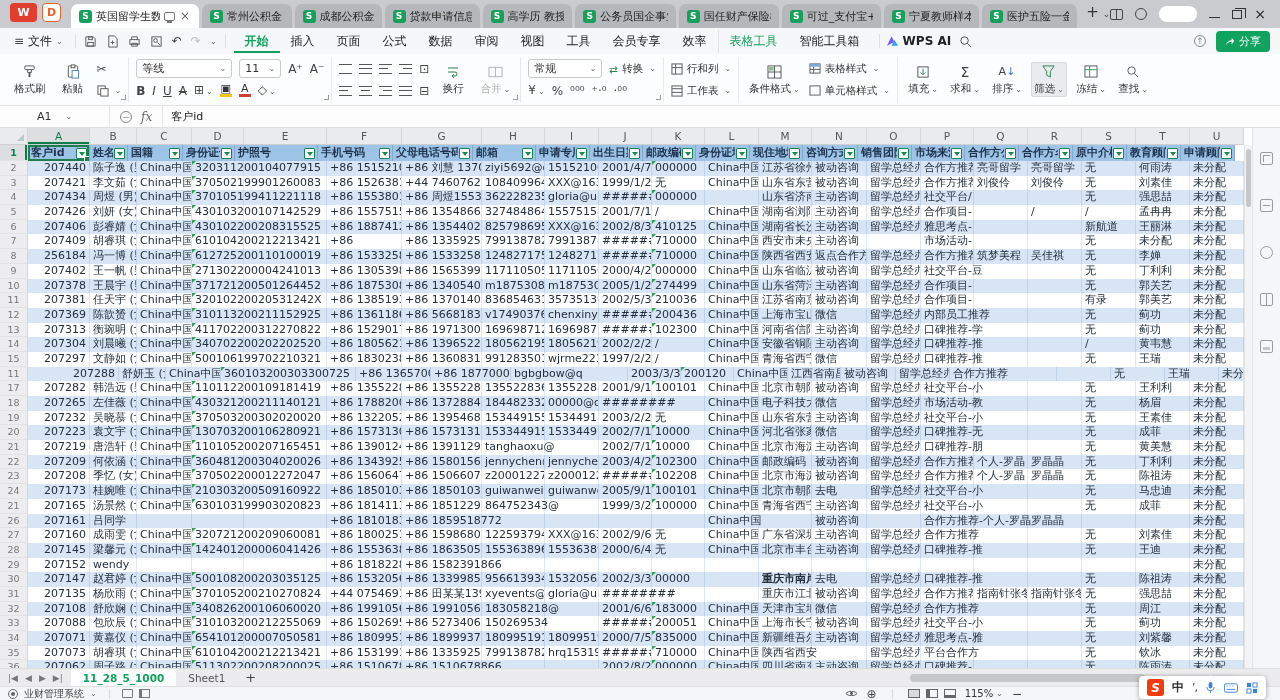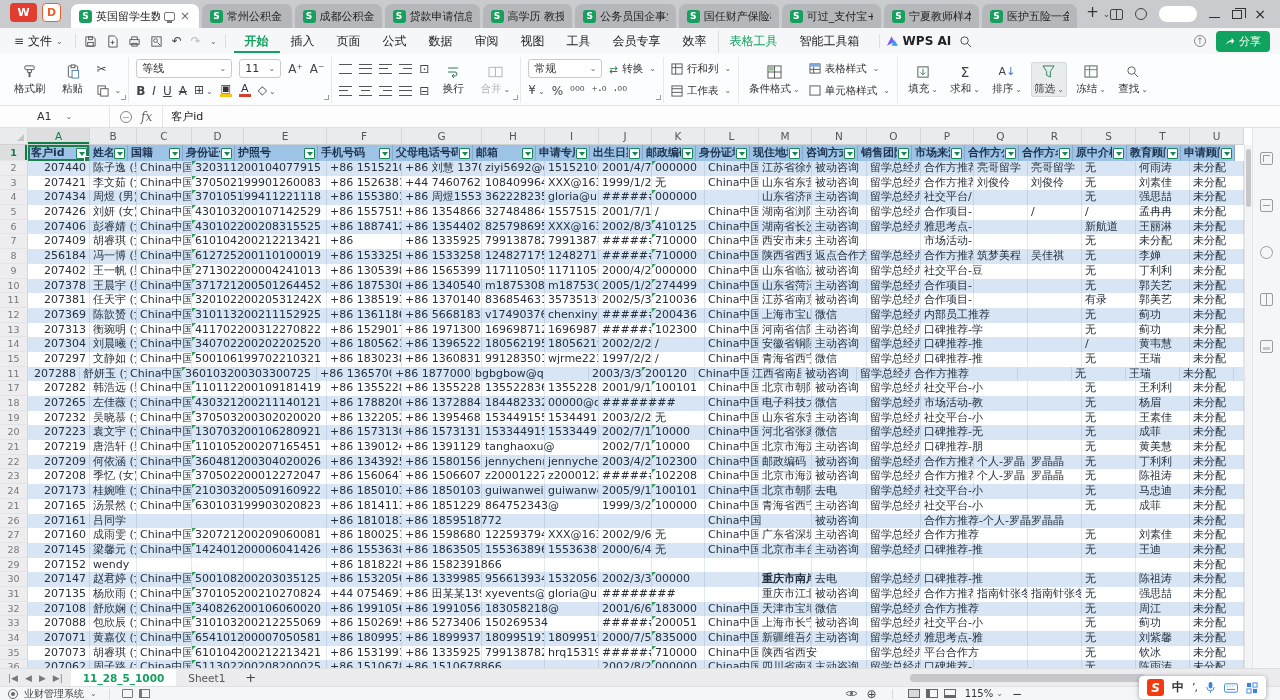--- a/index.html
+++ b/index.html
@@ -989,21 +989,21 @@
         <div class="gcell" style="width: 54px;">留学总经办</div>
         <div class="gcell ovf" style="width: 53px;">口碑推荐-推</div>
         <div class="gcell" style="width: 54px;"></div>
         <div class="gcell" style="width: 54px;"></div>
         <div class="gcell" style="width: 54px;">无</div>
         <div class="gcell" style="width: 54px;">王瑞</div>
         <div class="gcell" style="width: 54px;">未分配</div>
       </div>
       <div class="grow band">
         <div class="rownum">11</div>
-        <div class="gcell ar" style="width: 52px;">207288</div>
+        <div class="gcell ar" style="width: 71px; margin-left: 20px;">207288</div>
         <div class="gcell" style="width: 47px;">舒妍玉 (女</div>
         <div class="gcell" style="width: 55px;">China中国</div>
         <div class="gcell ovf tri" style="width: 52px;">360103200303300725</div>
         <div class="gcell" style="width: 83px;"></div>
         <div class="gcell" style="width: 75px;">+86 13657006</div>
         <div class="gcell" style="width: 80px;">+86 1877000215</div>
         <div class="gcell ovf" style="width: 63px;">bgbgbow@q</div>
         <div class="gcell" style="width: 54px;"></div>
         <div class="gcell ar" style="width: 53px;">2003/3/30</div>
         <div class="gcell tri" style="width: 53px;">200120</div>

